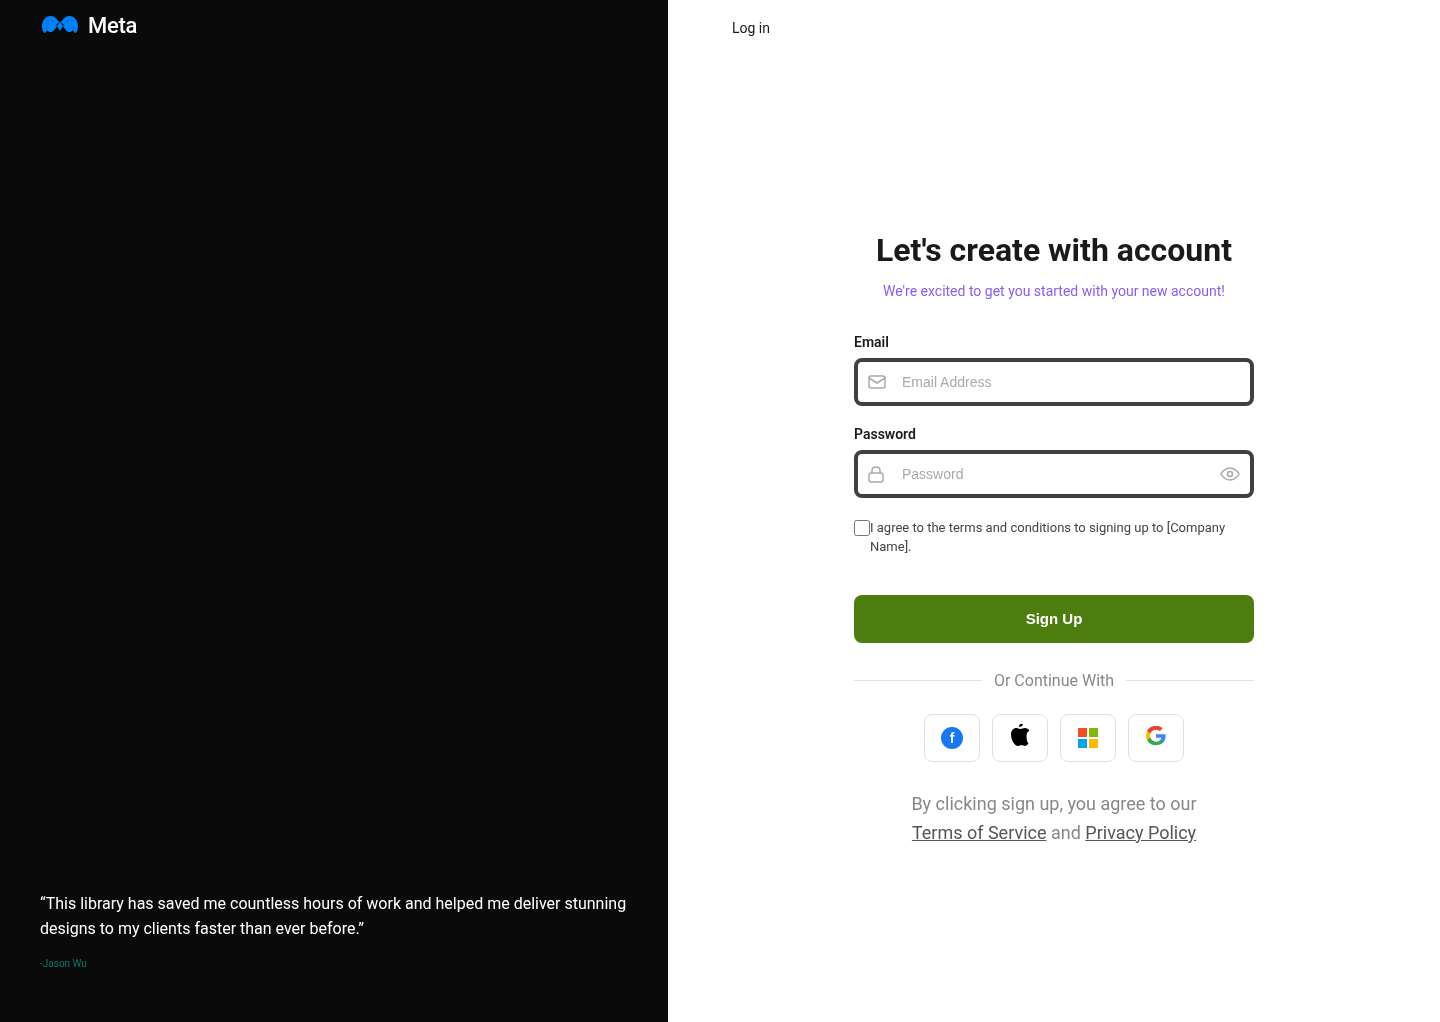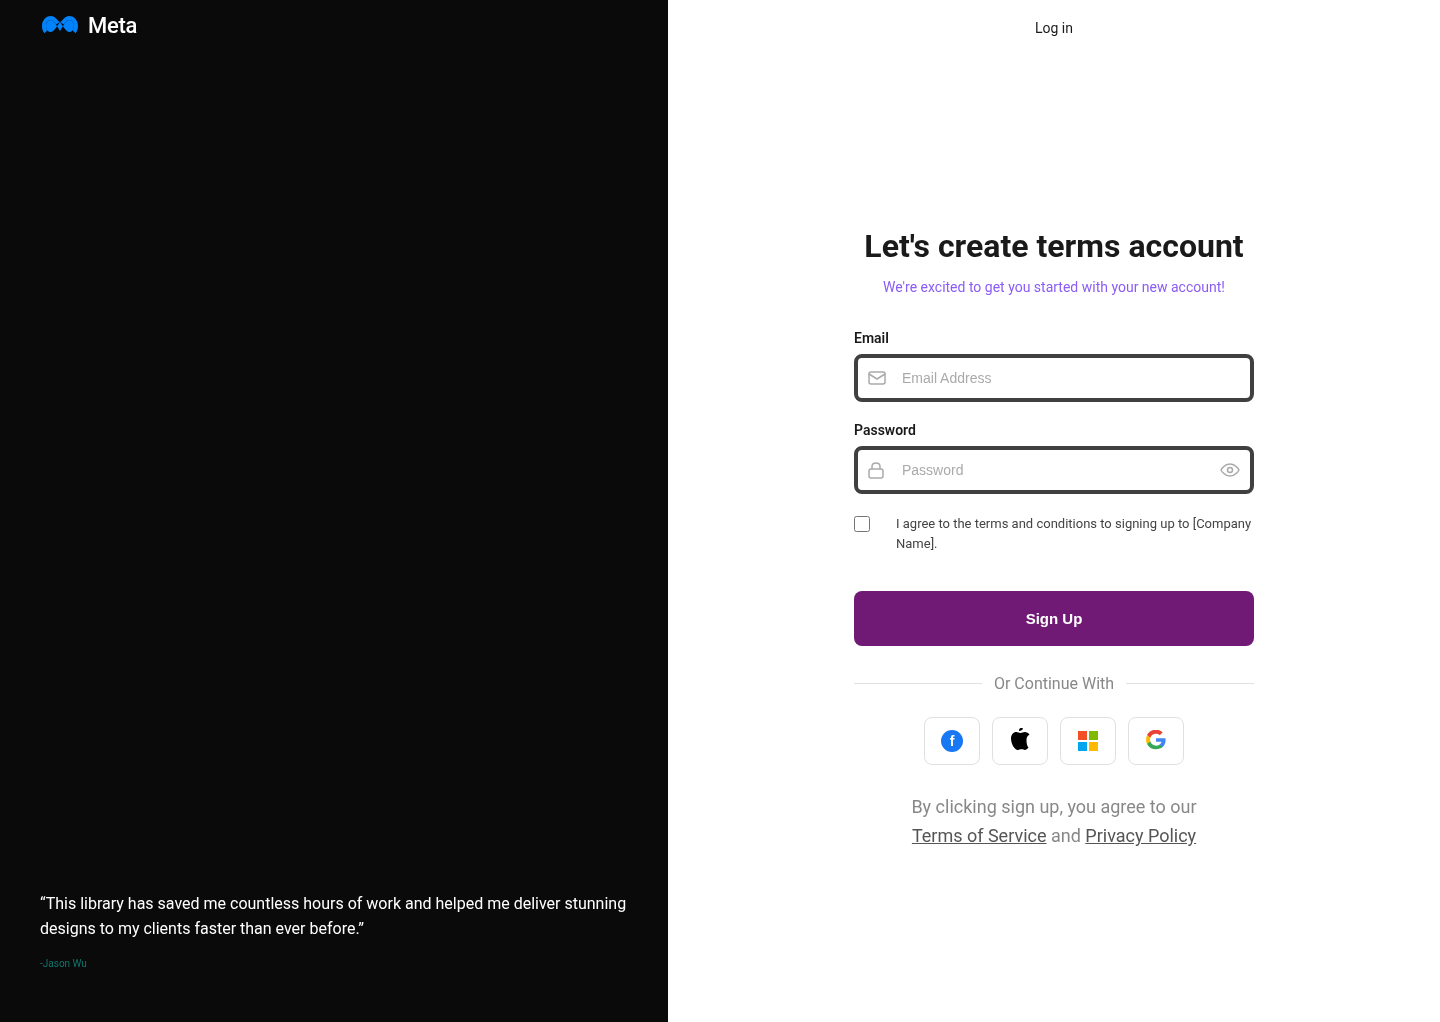--- a/index.html
+++ b/index.html
@@ -60,21 +60,21 @@
     
     .right-panel {
       flex: 1;
       background-color: #ffffff;
       display: flex;
       flex-direction: column;
     }
 
     .right-header {
       display: flex;
-      justify-content: center;
+      justify-content: flex-start;
       padding: 20px 64px;
       border-bottom: none;
     }
 
     .login-link {
       font-size: 14px;
       color: #1a1a1a;
       cursor: pointer;
       text-decoration: none;
       font-weight: 400;
@@ -154,21 +154,21 @@
       transform: translateY(-50%);
       color: #aaaaaa;
       cursor: pointer;
       display: flex;
       align-items: center;
     }
 
     .checkbox-row {
       display: flex;
       align-items: flex-start;
-      gap: 26px;
+      gap: 0;
       margin-bottom: 38px;
     }
 
     .checkbox-input {
       width: 16px;
       height: 16px;
       margin-top: 2px;
       flex-shrink: 0;
       cursor: pointer;
       border: 1px solid #cccccc;
@@ -177,22 +177,22 @@
     }
 
     .checkbox-label {
       font-size: 13px;
       color: #444444;
       line-height: 1.5;
     }
 
     .signup-button {
       width: 100%;
-      height: 55px;
-      background-color: #701a75;
+      height: 48px;
+      background-color: #4d7c0f;
       color: #ffffff;
       border: none;
       border-radius: 8px;
       font-size: 15px;
       font-weight: 600;
       cursor: pointer;
       margin-bottom: 28px;
     }
 
     .divider-row {
@@ -308,21 +308,21 @@
 </div>
 
 <div class="right-panel">
   <div class="right-header">
     <a class="login-link">Log in</a>
   </div>
 
   <div class="form-container">
     <div class="form-inner">
 
-      <h1 class="form-title">Let's create terms account</h1>
+      <h1 class="form-title">Let's create with account</h1>
       <p class="form-subtitle">We're excited to get you started with your new account!</p>
 
       
       <label class="field-label">Email</label>
       <div class="input-wrapper">
         <span class="input-icon">
           <svg width="18" height="14" viewBox="0 0 18 14" fill="none" xmlns="http://www.w3.org/2000/svg">
             <rect x="1" y="1" width="16" height="12" rx="2" stroke="#aaaaaa" stroke-width="1.5" fill="none"></rect>
             <path d="M1 3L9 8L17 3" stroke="#aaaaaa" stroke-width="1.5" stroke-linecap="round"></path>
           </svg>

